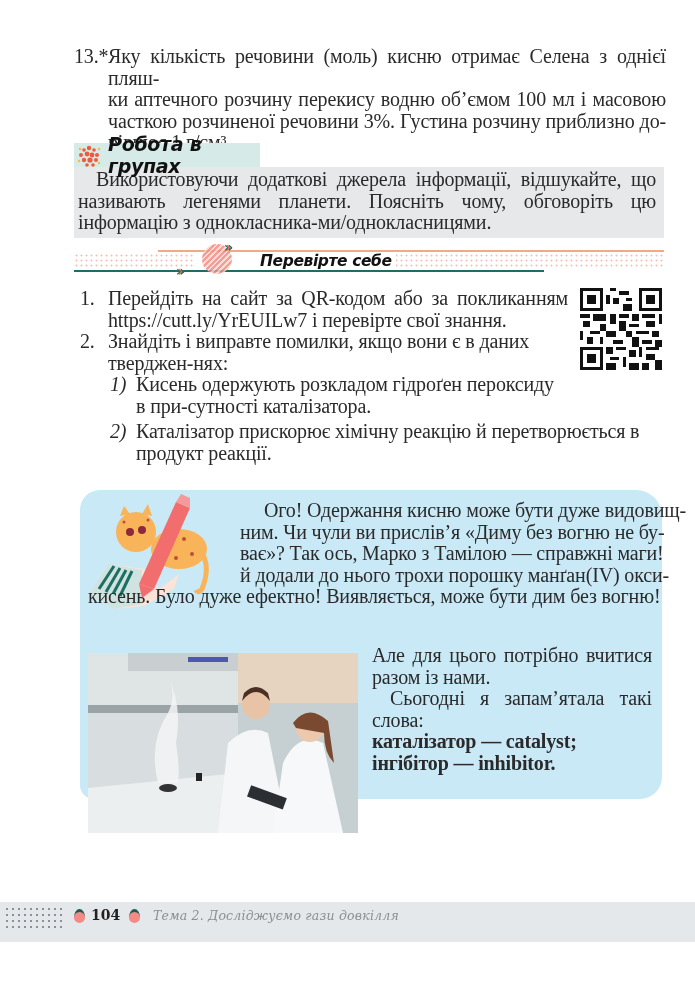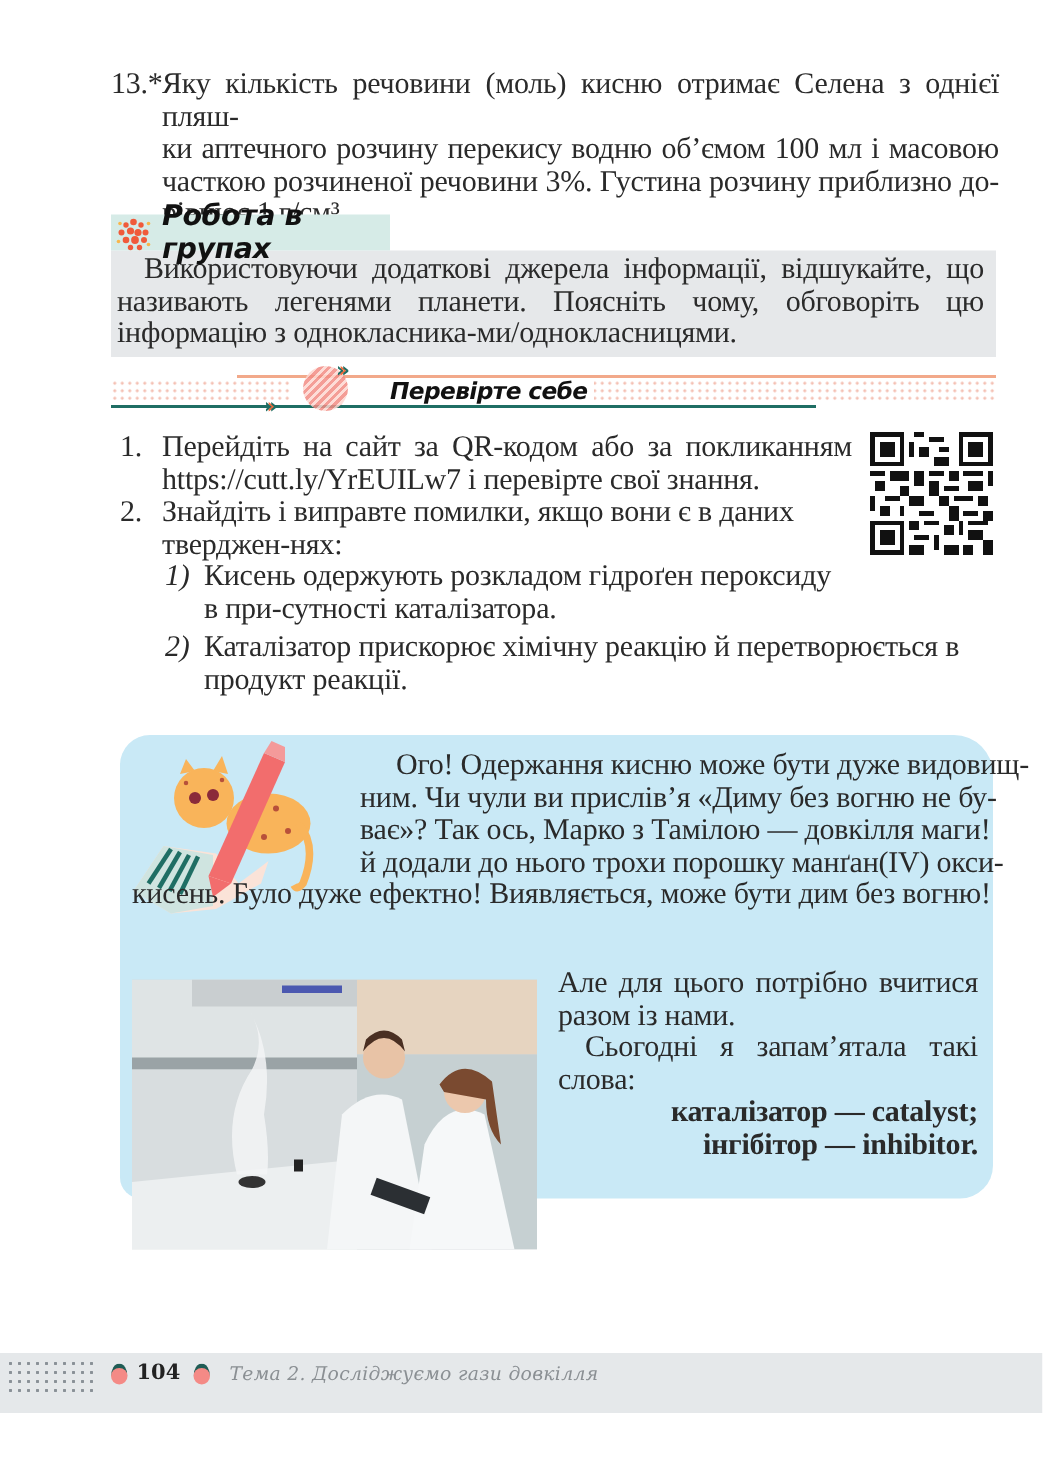--- a/index.html
+++ b/index.html
@@ -48,21 +48,21 @@
   #qr { position: absolute; left: 580px; top: 288px; width: 82px; height: 82px; }
 
   
   #callout { position: absolute; left: 80px; top: 450px; width: 582px; height: 309px; background: #c9e9f6; border-radius: 20px 26px 22px 14px; margin-top: 40px; }
   #mascot { position: absolute; left: 4px; top: 4px; width: 130px; height: 118px; }
   .c-text { position: absolute; left: 8px; top: 10px; width: 566px; }
   .c-line { white-space: nowrap; text-align: justify; text-align-last: justify; }
   #photo { position: absolute; left: 8px; top: 163px; width: 270px; height: 180px; overflow: hidden; }
   .right-col { position: absolute; left: 292px; top: 155px; width: 280px; }
   .right-col .just { text-align: justify; }
-  .center-bold { text-align: right; font-weight: bold; }
+  .center-bold { text-align: left; font-weight: bold; }
 
   
   #footer { position: absolute; left: 0; top: 902px; width: 695px; height: 40px; background: #e5e8ea; }
   .f-dots { position: absolute; left: 4px; top: 4px; width: 58px; height: 22px;
     background-image: radial-gradient(circle, #8a9197 0.9px, transparent 1.3px); background-size: 6px 6px; }
   .f-bead { position: absolute; top: 7px; width: 11px; height: 14px; border-radius: 50% 50% 50% 50% / 60% 60% 40% 40%; background: #f48a86; border-top: 3px solid #1f5c55; }
   .f-page { position: absolute; left: 91px; top: 5px; font-family: "DejaVu Serif", serif; font-weight: bold; font-size: 14px; color: #222; }
   .f-topic { position: absolute; left: 153px; top: 6px; font-family: "DejaVu Serif", serif; font-style: italic; font-size: 12.5px; color: #8a8f93; letter-spacing: 0.2px; }
 </style>
 </head>
@@ -224,21 +224,21 @@
       </g>
     <path d="M55 90 L92 8 L106 14 L70 95 Z" fill="#f26d6d"></path>
     <path d="M92 8 L97 0 L106 4 L106 14 Z" fill="#f49a9a"></path>
     <path d="M55 90 L58 104 L70 95 Z" fill="#f26d6d"></path>
   </svg>
 
   <div class="c-text serif">
     <div style="padding-left:152px;">
       <div class="c-line" style="padding-left:0;"><span style="display:inline-block;width:24px;"></span><span>Ого! Одержання кисню може бути дуже видовищ-</span></div>
       <div class="c-line">ним. Чи чули ви прислів’я «Диму без вогню не бу-</div>
-      <div class="c-line">ває»? Так ось, Марко з Тамілою — довкілля маги!</div>
+      <div class="c-line">ває»? Так ось, Марко з Тамілою — справжні маги!</div>
       <div class="c-line">й додали до нього трохи порошку манґан(IV) окси-</div>
     </div>
     <div class="c-line">кисень. Було дуже ефектно! Виявляється, може бути дим без вогню!</div>
   </div>
 
   <svg id="photo" viewBox="0 0 270 180" preserveAspectRatio="none">
     <rect width="270" height="180" fill="#cfd6d8"></rect>
     <rect x="0" y="0" width="150" height="55" fill="#dfe4e5"></rect>
     <rect x="150" y="0" width="120" height="50" fill="#e6d4c0"></rect>
     <rect x="40" y="0" width="110" height="18" fill="#c9ced0"></rect>

